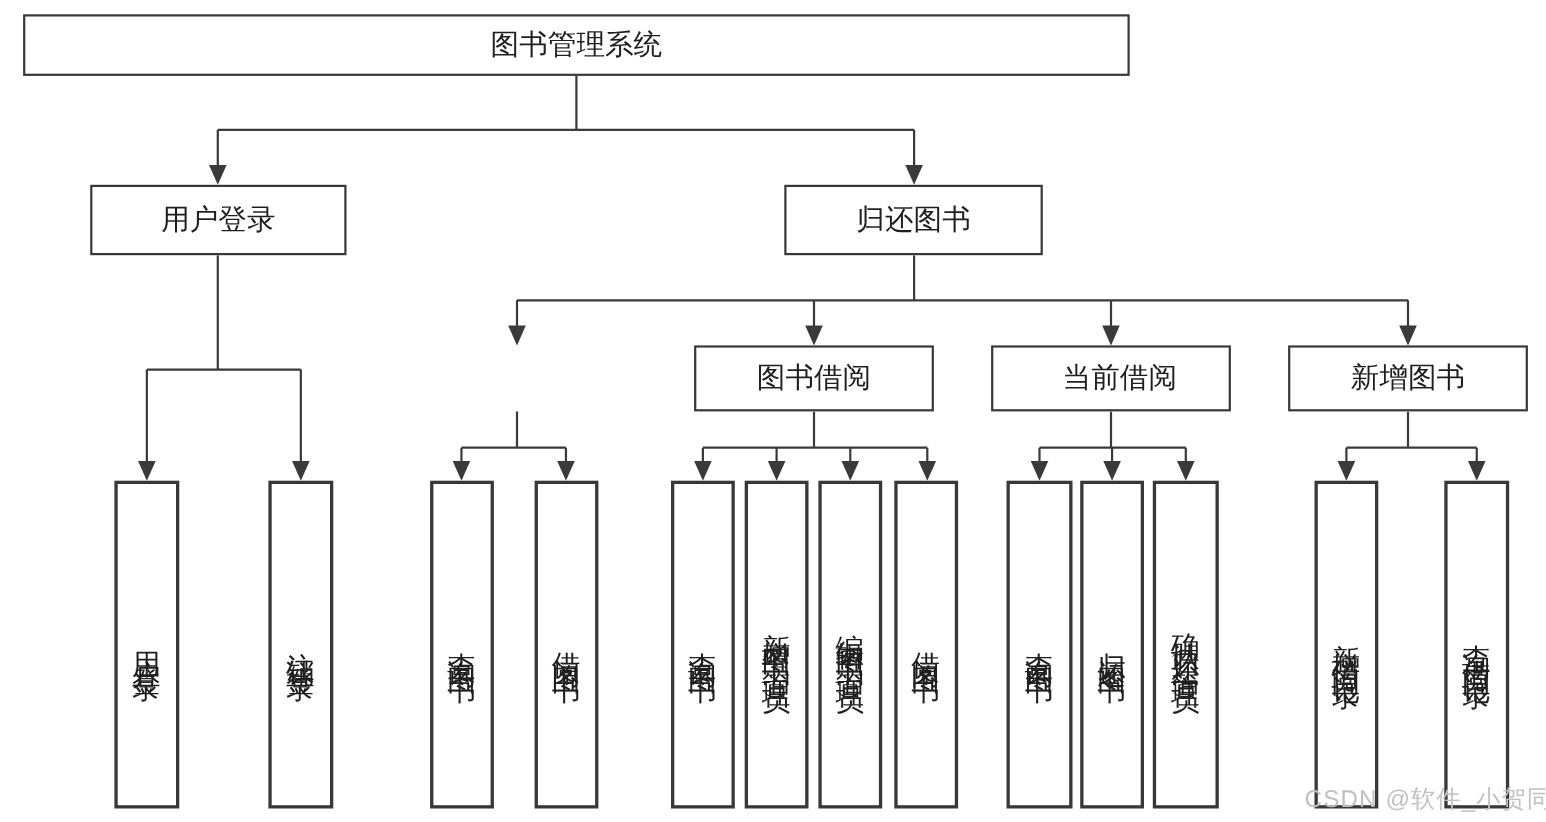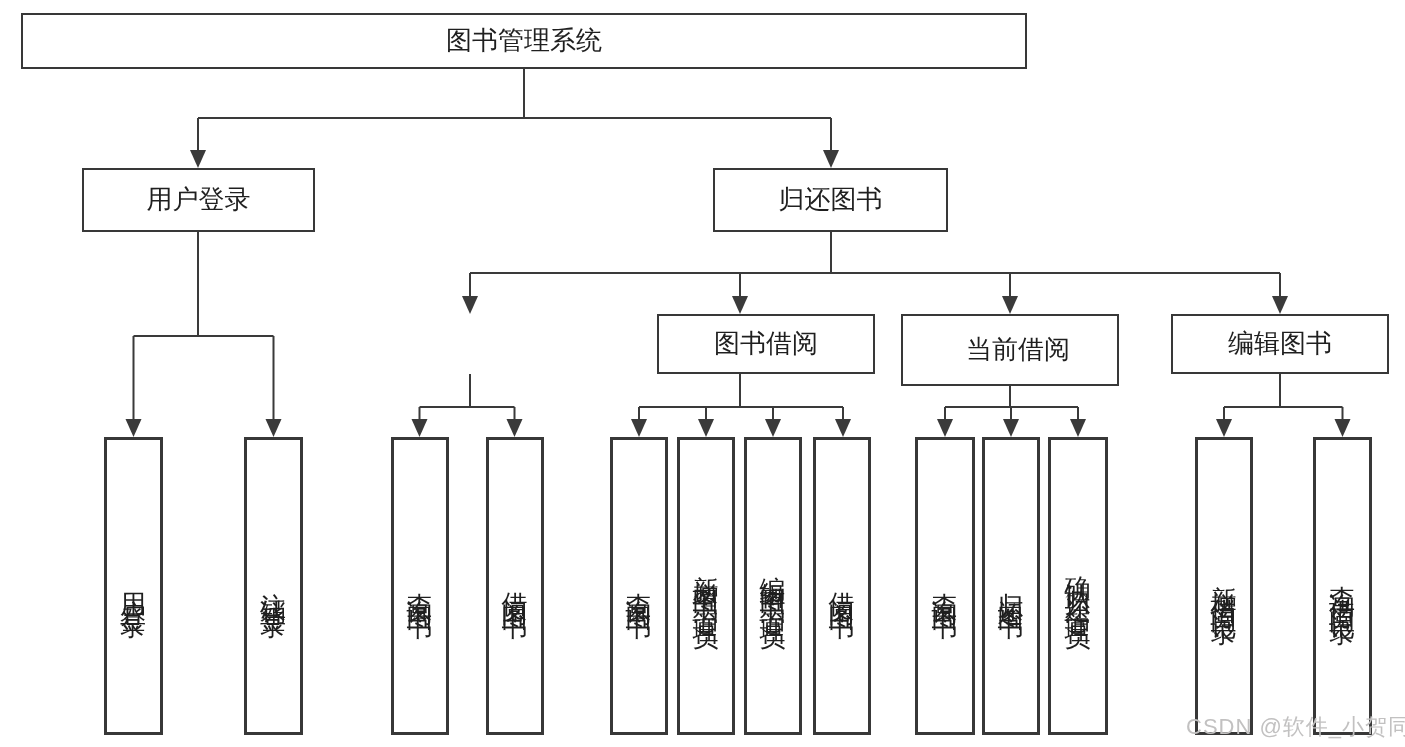--- a/index.html
+++ b/index.html
@@ -93,28 +93,28 @@
     <span>图书管理系统</span>
   </div>
 
   <div class="node" style="left:82px;top:168px;width:233px;height:64px;">
     <span>用户登录</span>
   </div>
   <div class="node" style="left:713px;top:168px;width:235px;height:64px;">
     <span>归还图书</span>
   </div>
 
-  <div class="node" style="left:657px;top:314px;width:218px;height:60px;">
+  <div class="node" style="left:631px;top:314px;width:218px;height:60px;">
     <span>图书借阅</span>
   </div>
-  <div class="node" style="left:901px;top:314px;width:218px;height:72px;padding-left:16px;">
+  <div class="node" style="left:901px;top:314px;width:218px;height:60px;padding-left:16px;">
     <span>当前借阅</span>
   </div>
   <div class="node" style="left:1171px;top:314px;width:218px;height:60px;">
-    <span>编辑图书</span>
+    <span>新增图书</span>
   </div>
 
   <div class="node leaf" style="left:104px;top:437px;width:59px;height:298px;">
     <span class="vtext">用户登录</span>
   </div>
   <div class="node leaf" style="left:244px;top:437px;width:59px;height:298px;">
     <span class="vtext">注销登录</span>
   </div>
 
   <div class="node leaf" style="left:391px;top:437px;width:58px;height:298px;">

